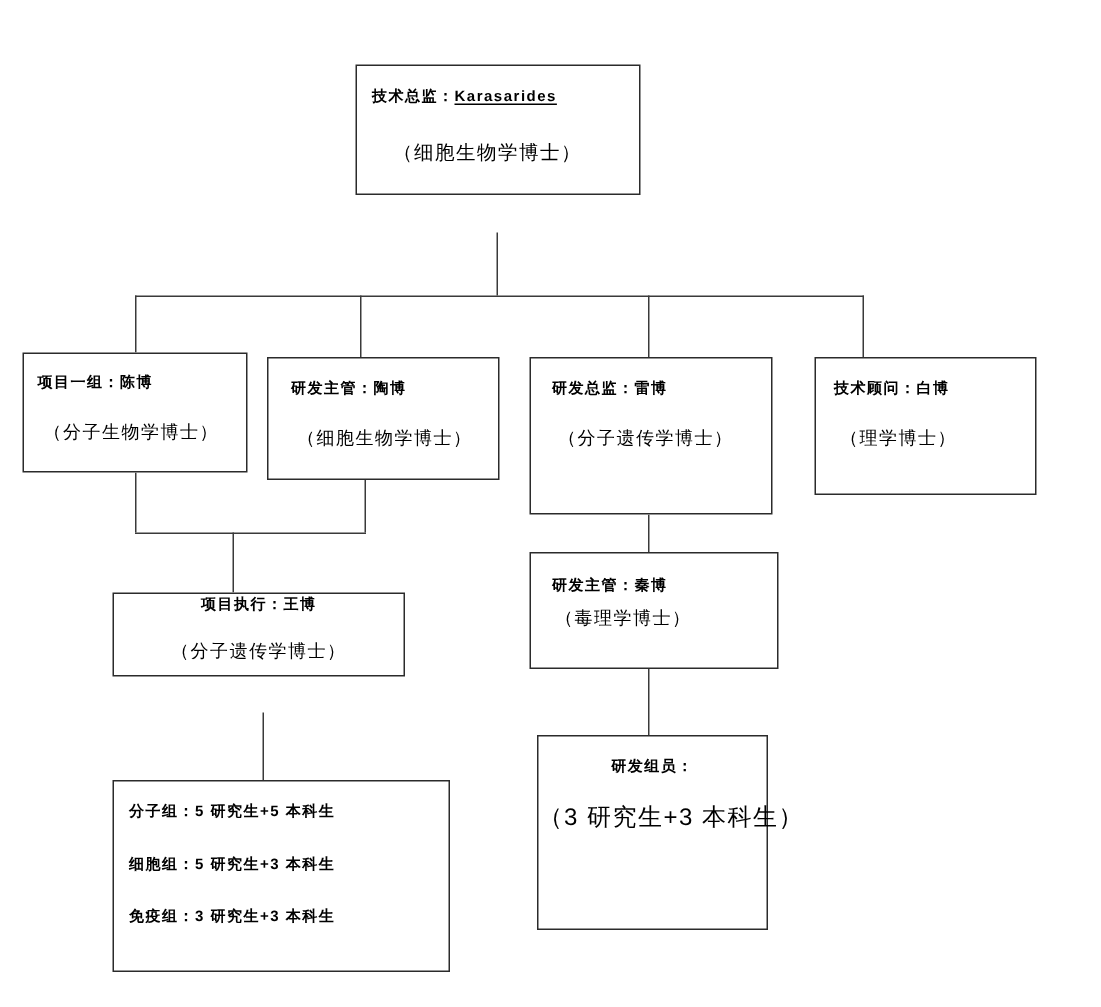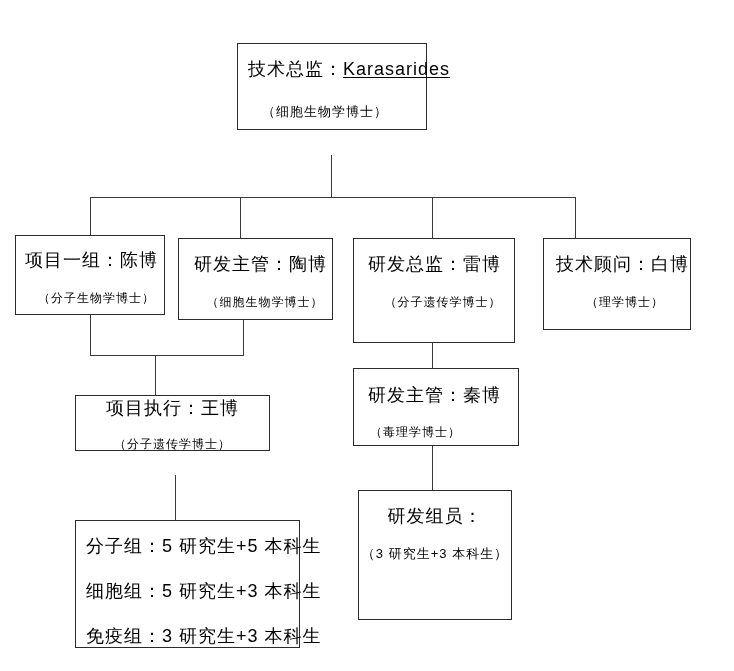--- a/index.html
+++ b/index.html
@@ -23,54 +23,54 @@
     box-sizing: border-box;
     border: 1px solid #2b2b2b;
     background: #ffffff;
   }
   .line {
     position: absolute;
     background: #3a3a3a;
   }
   .title {
     display: block;
-    font-size: 18px;
+    font-size: 10px;
     letter-spacing: 1px;
     white-space: nowrap;
+    font-weight: bold;
   }
   .subtitle {
     display: block;
     font-size: 12px;
     letter-spacing: 1px;
     white-space: nowrap;
   }
   .sub-gap {
     margin-top: 18px;
     margin-left: 4px;
-    text-align: center;
   }
   .u {
     text-decoration: underline;
     text-underline-offset: 2px;
   }
   
   .n-root  { left: 237px; top: 43px;  width: 190px; height: 87px;  padding: 13px 0 0 10px; }
   .n-root .subtitle { font-size: 13px; margin: 22px 0 0 14px; }
   .n-g1    { left: 15px;  top: 235px; width: 150px; height: 80px;  padding: 12px 0 0 9px; }
   .n-g2    { left: 178px; top: 238px; width: 155px; height: 82px;  padding: 13px 0 0 15px; }
   .n-rd    { left: 353px; top: 238px; width: 162px; height: 105px; padding: 13px 0 0 14px; }
   .n-tc    { left: 543px; top: 238px; width: 148px; height: 92px;  padding: 13px 0 0 12px; }
   .n-exec  { left: 75px;  top: 395px; width: 195px; height: 56px;  text-align: center; }
   .n-exec .subtitle { margin-top: 16px; }
   .n-teams { left: 75px;  top: 520px; width: 225px; height: 128px; padding: 13px 0 0 10px; }
   .n-teams .title { margin-bottom: 21px; }
   .n-sup   { left: 353px; top: 368px; width: 166px; height: 78px;  padding: 14px 0 0 14px; }
-  .n-sup .subtitle { margin-top: 17px; margin-left: 2px; }
+  .n-sup .subtitle { margin-top: 7px; margin-left: 2px; }
   .n-mem   { left: 358px; top: 490px; width: 154px; height: 130px; padding-top: 13px; text-align: center; }
-  .n-mem .subtitle { margin-top: 17px; font-size: 13px; }
+  .n-mem .subtitle { margin-top: 17px; font-size: 16px; }
 </style>
 </head>
 <body>
 
 <div class="canvas">
 
   <div class="line" style="left:331px; top:155px; width:1px; height:42px;"></div>
   <div class="line" style="left:90px;  top:197px; width:486px; height:1px;"></div>
   <div class="line" style="left:90px;  top:197px; width:1px; height:38px;"></div>
   <div class="line" style="left:240px; top:197px; width:1px; height:41px;"></div>

